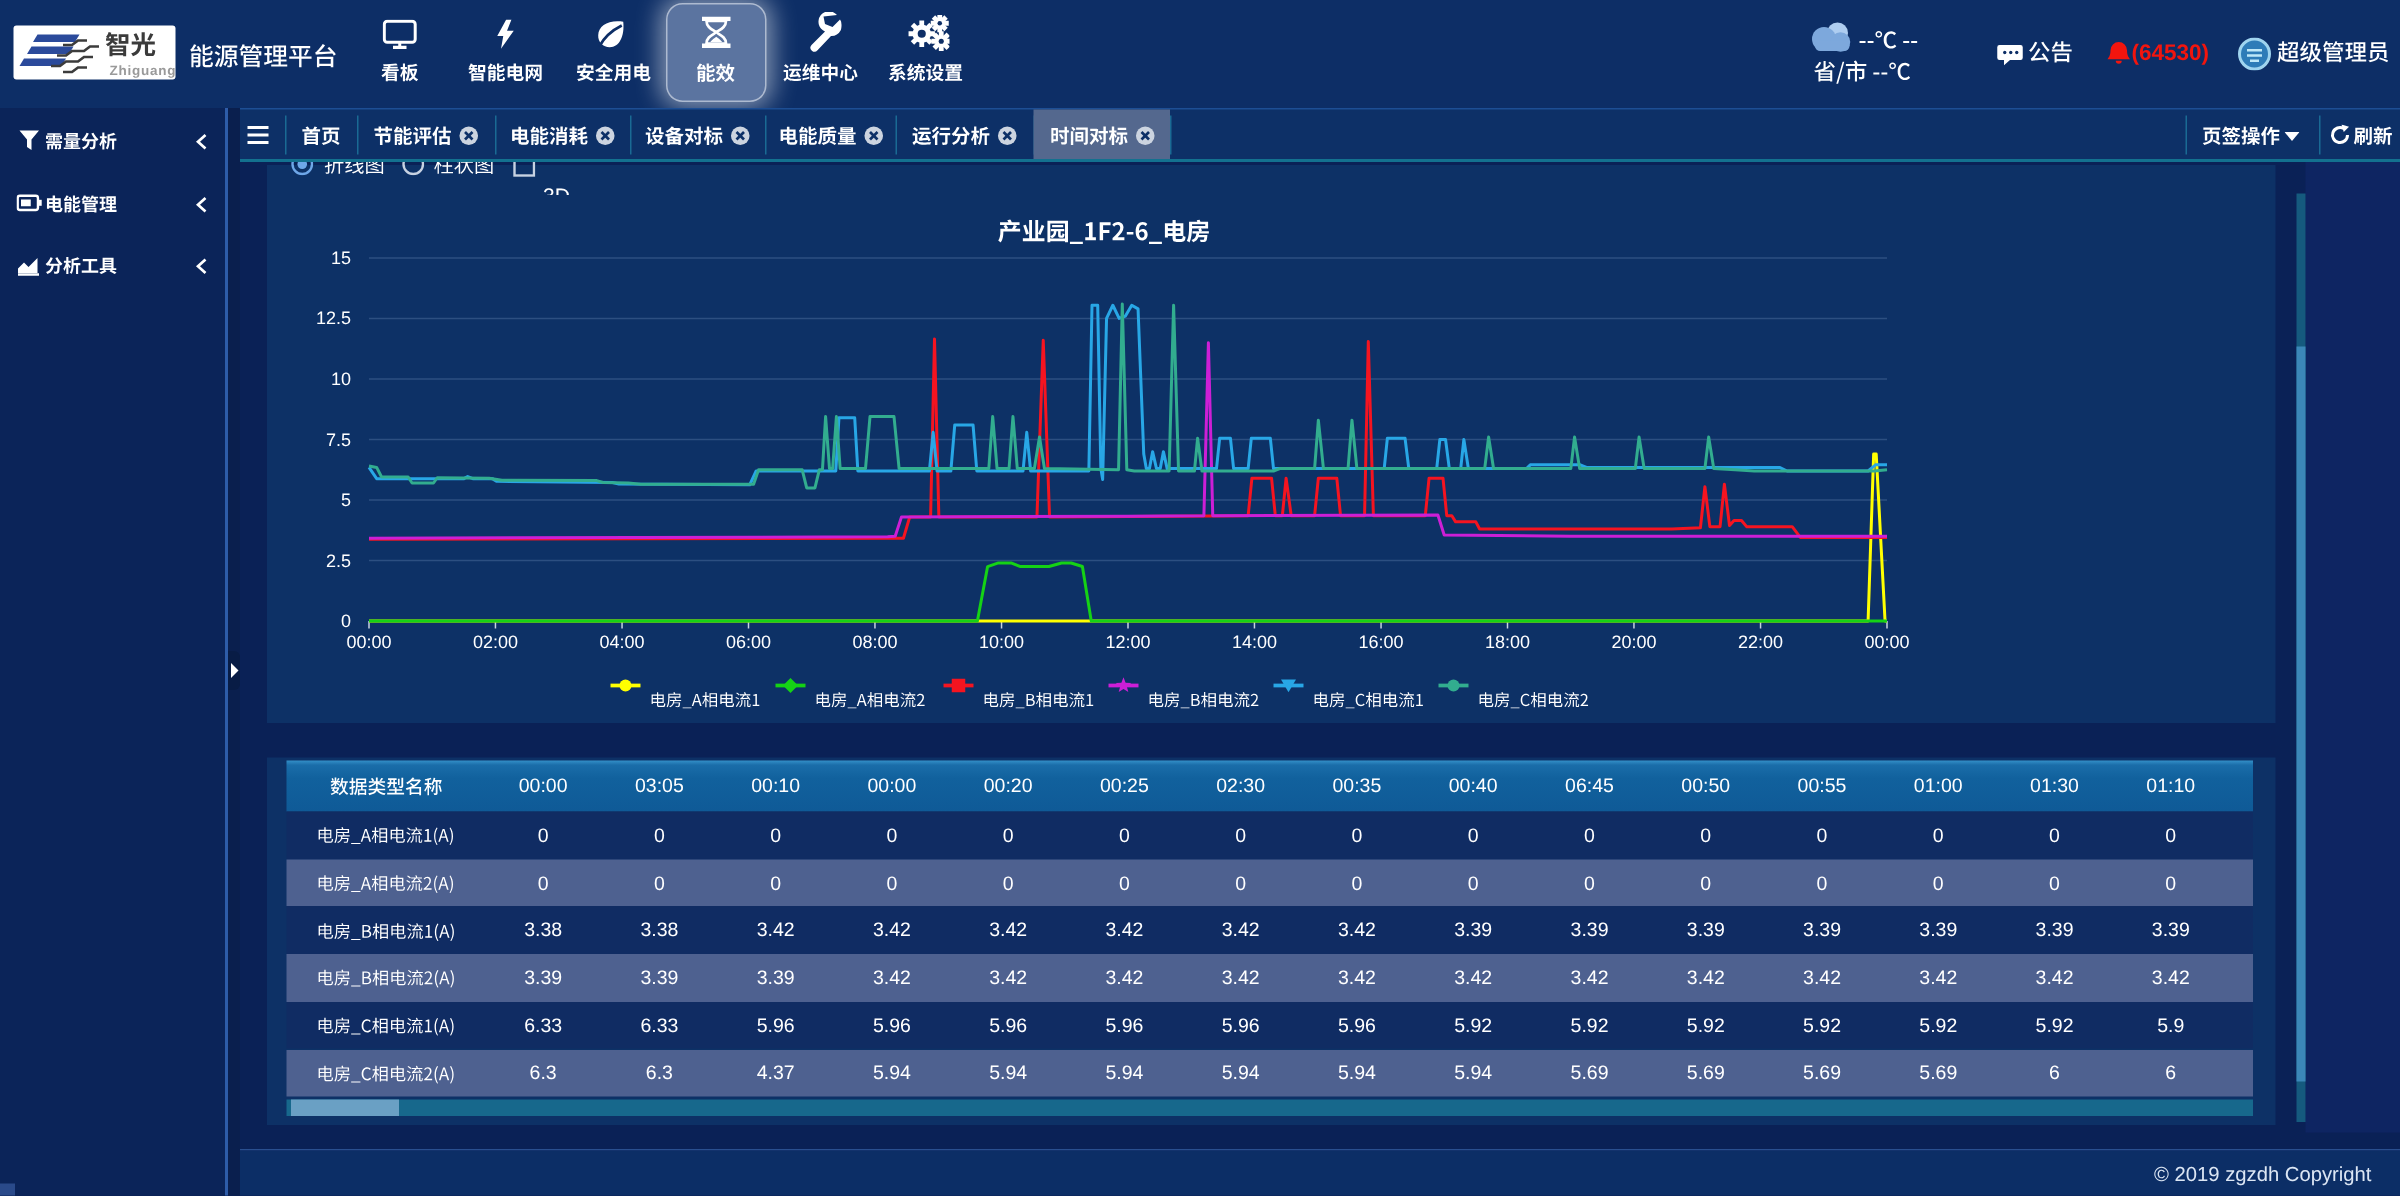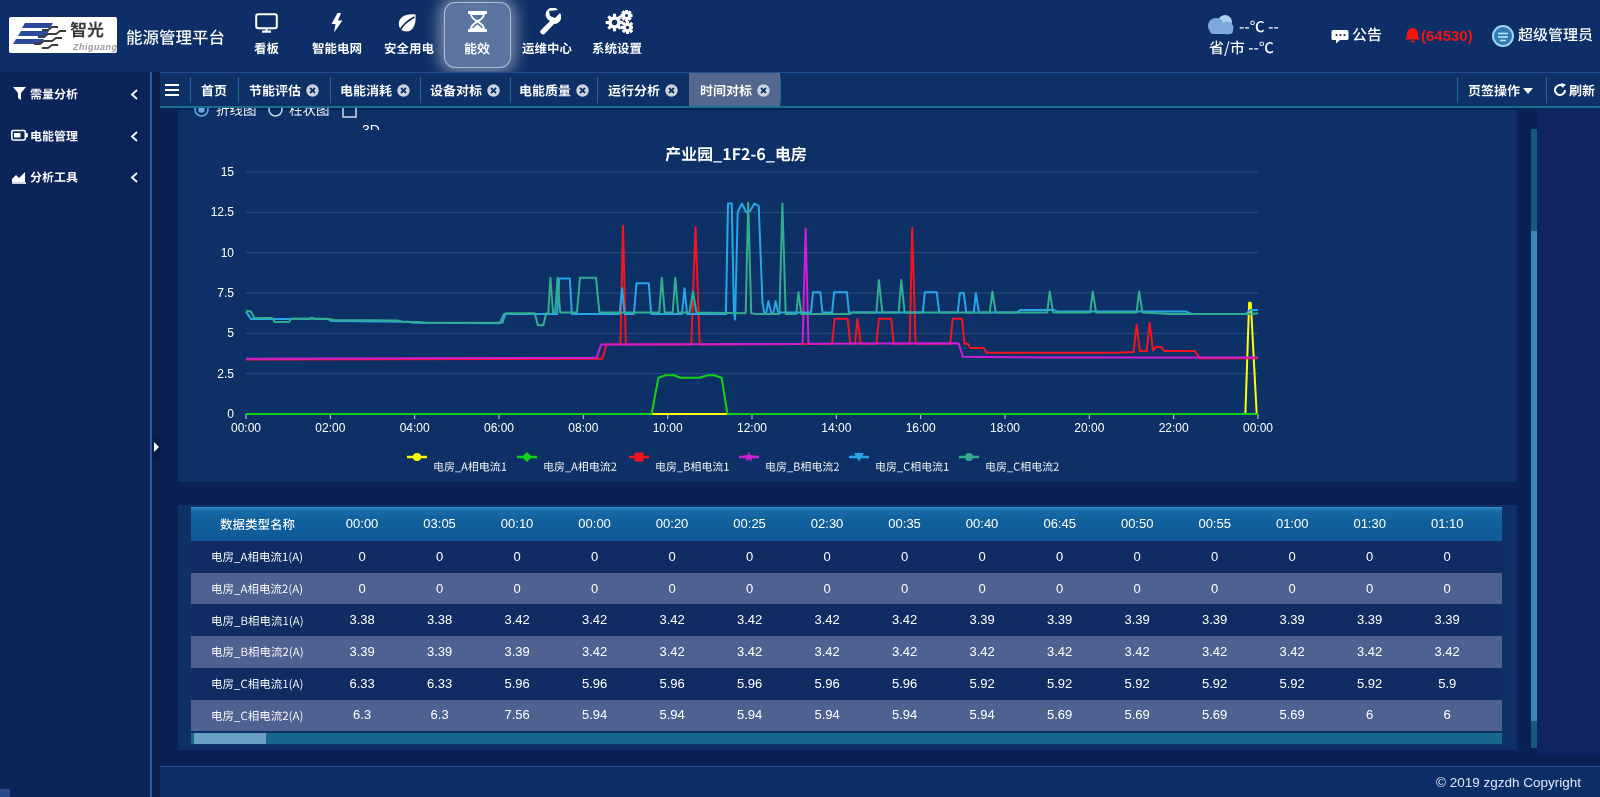--- a/index.html
+++ b/index.html
@@ -12,21 +12,21 @@
     <g stroke="#3c3c3c" stroke-width="1.8" fill="none">
       <path d="M30,10 L36,10 L40,7 L46,7"></path>
       <path d="M26,17 L32,17 L36,14 L42,14 M40,14 L44,14 L48,11 L54,11"></path>
       <path d="M22,24 L28,24 L32,21 L38,21 M36,21 L40,21 L44,18 L50,18"></path>
       <path d="M30,28 L36,28 L40,25 L46,25"></path>
     </g>
   </svg>
 <svg style="position:absolute;left:70.0px;top:21.0px;overflow:visible" width="36.0" height="22.1">
     <path fill="#3b3b3b" d="M11 3.6H13.6V6.4H11ZM9.1 1.8V8.2H15.6V1.8ZM5 13.3H12.1V14.3H5ZM5 11.8V10.9H12.1V11.8ZM3 9.3V16.5H5V15.9H12.1V16.5H14.1V9.3ZM4 3.4V4.1L4 4.5H2.3C2.6 4.2 2.9 3.8 3.1 3.4ZM2.4 0.4C2.1 1.7 1.4 2.9 0.6 3.7C0.9 3.9 1.5 4.2 1.9 4.5H0.7V6.1H3.6C3.1 6.9 2.2 7.8 0.5 8.4C1 8.8 1.5 9.4 1.8 9.8C3.3 9.1 4.3 8.2 4.9 7.3C5.7 7.9 6.6 8.6 7.1 9L8.6 7.7C8.1 7.4 6.4 6.4 5.7 6.1H8.5V4.5H5.9L5.9 4.1V3.4H8.1V1.8H3.9C4 1.5 4.1 1.1 4.2 0.8ZM19.1 1.9C19.8 3.3 20.6 5 20.8 6.2L22.8 5.4C22.5 4.2 21.7 2.5 20.9 1.2ZM30.1 1.1C29.6 2.5 28.8 4.2 28.1 5.4L29.9 6.1C30.6 5 31.5 3.4 32.2 1.9ZM24.4 0.5V6.7H17.8V8.7H22C21.8 11.5 21.3 13.5 17.4 14.7C17.9 15.1 18.4 16 18.6 16.5C23.1 15 23.9 12.3 24.2 8.7H26.6V13.8C26.6 15.8 27.1 16.4 29 16.4C29.4 16.4 30.7 16.4 31.1 16.4C32.7 16.4 33.3 15.6 33.5 12.6C32.9 12.5 32 12.2 31.6 11.8C31.5 14.1 31.4 14.5 30.9 14.5C30.6 14.5 29.6 14.5 29.3 14.5C28.8 14.5 28.7 14.4 28.7 13.8V8.7H33.2V6.7H26.5V0.5Z"></path>
   </svg>
-<div style="position:absolute;left:73px;top:41.5px;font-family:'Liberation Sans', sans-serif;font-size:9px;color:#9a9a9a;font-weight:700;white-space:nowrap;letter-spacing:0.5px;font-style:italic;">Zhiguang</div>
+<div style="position:absolute;left:73px;top:41.5px;font-family:'Liberation Sans', sans-serif;font-size:9px;color:#9a9a9a;font-weight:700;white-space:nowrap;letter-spacing:0.5px;">Zhiguang</div>
 <svg style="position:absolute;left:126.0px;top:29.0px;overflow:visible" width="101.0" height="21.4">
     <path fill="#fff" d="M6.1 7.8V9H3V7.8ZM1.6 6.5V15.9H3V12.6H6.1V14.2C6.1 14.4 6 14.5 5.8 14.5C5.6 14.5 4.9 14.5 4.2 14.5C4.4 14.8 4.7 15.5 4.7 15.9C5.7 15.9 6.5 15.8 7 15.6C7.5 15.4 7.6 15 7.6 14.2V6.5ZM3 10.2H6.1V11.4H3ZM14.1 1.7C13.2 2.2 11.9 2.8 10.6 3.3V0.6H9.1V5.9C9.1 7.4 9.5 7.9 11.2 7.9C11.6 7.9 13.4 7.9 13.8 7.9C15.2 7.9 15.7 7.3 15.8 5.3C15.4 5.2 14.8 4.9 14.5 4.7C14.4 6.3 14.3 6.5 13.7 6.5C13.3 6.5 11.7 6.5 11.4 6.5C10.7 6.5 10.6 6.4 10.6 5.9V4.5C12.1 4.1 13.8 3.5 15.1 2.9ZM14.2 9.1C13.4 9.7 12 10.3 10.6 10.8V8.3H9.1V13.7C9.1 15.3 9.5 15.8 11.3 15.8C11.6 15.8 13.5 15.8 13.9 15.8C15.4 15.8 15.8 15.2 16 12.9C15.6 12.8 14.9 12.6 14.6 12.3C14.5 14.1 14.4 14.4 13.8 14.4C13.3 14.4 11.8 14.4 11.5 14.4C10.8 14.4 10.6 14.3 10.6 13.7V12.1C12.2 11.6 14 11 15.3 10.3ZM1.4 5.5C1.8 5.4 2.4 5.3 6.7 4.9C6.8 5.2 6.9 5.5 7 5.8L8.4 5.2C8.1 4.2 7.2 2.7 6.4 1.6L5.1 2.1C5.4 2.6 5.8 3.2 6.1 3.8L3 4C3.7 3.1 4.4 2 4.9 1L3.3 0.5C2.8 1.8 1.9 3.1 1.7 3.4C1.4 3.7 1.1 4 0.9 4C1.1 4.5 1.3 5.2 1.4 5.5ZM25.7 8H30.2V9.2H25.7ZM25.7 5.7H30.2V6.9H25.7ZM24.8 11.2C24.3 12.2 23.6 13.4 22.9 14.2C23.3 14.4 23.9 14.7 24.2 15C24.8 14.1 25.6 12.8 26.2 11.5ZM29.5 11.5C30.1 12.6 30.8 14 31.1 14.8L32.6 14.2C32.2 13.4 31.4 12 30.8 11ZM17.9 1.8C18.7 2.4 20 3.2 20.6 3.7L21.5 2.4C20.9 2 19.6 1.2 18.8 0.8ZM17 6.3C18 6.8 19.2 7.6 19.8 8L20.7 6.8C20.1 6.3 18.8 5.6 18 5.2ZM17.3 14.8 18.7 15.7C19.5 14.1 20.4 12.1 21 10.3L19.8 9.5C19 11.4 18.1 13.5 17.3 14.8ZM22 1.4V6C22 8.7 21.8 12.4 20 15C20.4 15.2 21 15.6 21.3 15.9C23.3 13.1 23.5 8.9 23.5 6V2.8H32.2V1.4ZM27.2 2.9C27.1 3.4 26.9 4 26.7 4.5H24.3V10.4H27.2V14.3C27.2 14.5 27.1 14.6 26.9 14.6C26.7 14.6 26 14.6 25.3 14.6C25.5 14.9 25.6 15.5 25.7 15.9C26.8 15.9 27.5 15.9 28 15.7C28.5 15.5 28.6 15.1 28.6 14.4V10.4H31.7V4.5H28.2L28.9 3.3ZM36.4 7.3V15.9H38V15.4H45.5V15.9H47.1V11.7H38V10.8H46.2V7.3ZM45.5 14.2H38V12.9H45.5ZM40.1 4.2C40.3 4.5 40.5 4.9 40.6 5.2H34.5V8H36V6.4H46.6V8H48.2V5.2H42.2C42 4.8 41.8 4.3 41.5 3.9ZM38 8.4H44.6V9.6H38ZM35.7 0.5C35.3 1.9 34.5 3.3 33.6 4.2C34 4.4 34.6 4.8 34.9 4.9C35.4 4.4 35.9 3.7 36.3 3H37.2C37.6 3.6 38 4.3 38.1 4.8L39.5 4.3C39.3 4 39 3.4 38.7 3H41.1V1.9H36.8C37 1.5 37.1 1.2 37.2 0.8ZM42.7 0.5C42.4 1.7 41.9 2.9 41.1 3.6C41.5 3.8 42.1 4.2 42.4 4.4C42.7 4 43 3.5 43.3 3H44.3C44.8 3.6 45.3 4.4 45.5 4.8L46.8 4.3C46.6 3.9 46.3 3.4 45.9 3H48.6V1.9H43.9C44 1.5 44.2 1.2 44.3 0.8ZM57.6 5.7H59.8V7.5H57.6ZM61.1 5.7H63.3V7.5H61.1ZM57.6 2.7H59.8V4.5H57.6ZM61.1 2.7H63.3V4.5H61.1ZM54.8 14V15.4H65.5V14H61.2V12H65V10.6H61.2V8.9H64.7V1.3H56.2V8.9H59.7V10.6H56.1V12H59.7V14ZM50 12.7 50.4 14.3C51.9 13.8 53.8 13.1 55.6 12.5L55.4 11L53.6 11.6V7.8H55.2V6.4H53.6V3.1H55.5V1.6H50.2V3.1H52.1V6.4H50.3V7.8H52.1V12.1C51.3 12.3 50.6 12.5 50 12.7ZM68.8 4.3C69.4 5.5 69.9 7 70.2 8L71.7 7.5C71.4 6.5 70.8 5 70.2 3.9ZM78.3 3.8C77.9 5 77.2 6.6 76.6 7.6L78 8C78.6 7 79.3 5.6 79.9 4.3ZM66.8 8.7V10.2H73.4V15.9H75V10.2H81.7V8.7H75V3.2H80.8V1.7H67.7V3.2H73.4V8.7ZM85.3 8.8V15.9H86.9V15H94.5V15.9H96.2V8.8ZM86.9 13.5V10.3H94.5V13.5ZM84.6 7.5C85.3 7.3 86.4 7.2 95.6 6.7C96 7.2 96.3 7.7 96.5 8.1L97.9 7.1C97 5.8 95.1 3.7 93.5 2.3L92.3 3.1C93 3.8 93.8 4.6 94.5 5.4L86.7 5.7C88.1 4.4 89.5 2.8 90.7 1.1L89.1 0.4C87.9 2.5 86 4.5 85.4 5C84.9 5.6 84.5 5.9 84.1 6C84.3 6.4 84.5 7.2 84.6 7.5Z"></path>
   </svg>
 <div style="position:absolute;left:444px;top:2px;width:67px;height:66px;background:#5b74a0;border:1.5px solid rgba(255,255,255,.5);border-radius:11px;box-shadow:0 0 16px 4px rgba(255,255,255,.5);"></div>
 <svg style="position:absolute;left:253.5px;top:42.0px;overflow:visible" width="27.0" height="16.2">
     <path fill="#fff" d="M4.6 8.5H9.1V9.1H4.6ZM4.6 7.6V7H9.1V7.6ZM4.6 10H9.1V10.6H4.6ZM10.2 0.4C8.1 0.8 4.5 0.9 1.4 0.9C1.6 1.2 1.7 1.7 1.7 2C2.7 2 3.7 2 4.8 2L4.6 2.5H1.6V3.7H4.2L4 4.2H0.7V5.4H3.4C2.6 6.6 1.6 7.6 0.3 8.3C0.6 8.6 1 9.2 1.2 9.5C2 9.1 2.6 8.6 3.2 8V12.2H4.6V11.7H9.1V12.2H10.6V5.9H4.8L5.1 5.4H11.8V4.2H5.6L5.8 3.7H11.1V2.5H6.2L6.4 1.9C8.1 1.8 9.8 1.7 11.1 1.5ZM14.6 0.4V2.7H13.1V4.1H14.5C14.2 5.6 13.5 7.4 12.8 8.3C13 8.7 13.3 9.4 13.4 9.8C13.8 9.2 14.3 8.2 14.6 7V12.1H16V6.2C16.2 6.7 16.5 7.3 16.6 7.7L17.5 6.6C17.3 6.2 16.3 4.7 16 4.3V4.1H17.3V2.7H16V0.4ZM19.2 5.2C19.5 6.7 20 8 20.6 9.1C19.9 9.9 19.1 10.5 18.2 10.9C18.9 9.1 19.2 6.9 19.2 5.2ZM23.4 0.5C22.1 1 19.8 1.3 17.8 1.3V4.3C17.8 6.3 17.6 9.3 16.2 11.3C16.6 11.5 17.2 11.9 17.5 12.2C17.7 11.8 18 11.4 18.2 10.9C18.5 11.2 18.9 11.8 19.1 12.1C20 11.7 20.8 11.1 21.5 10.4C22.1 11.1 22.8 11.7 23.8 12.2C24 11.8 24.4 11.2 24.8 10.9C23.8 10.5 23 9.9 22.4 9.2C23.2 7.8 23.8 6.2 24.1 4.1L23.2 3.8L22.9 3.8H19.2V2.6C21.1 2.5 23 2.2 24.4 1.7ZM22.5 5.2C22.2 6.2 21.9 7 21.5 7.8C21.1 7 20.8 6.1 20.6 5.2Z"></path>
   </svg>
 <svg style="position:absolute;left:312.0px;top:42.0px;overflow:visible" width="52.0" height="16.2">
     <path fill="#fff" d="M8.1 2.6H10V4.7H8.1ZM6.7 1.3V6.1H11.5V1.3ZM3.7 9.8H8.9V10.5H3.7ZM3.7 8.7V8H8.9V8.7ZM2.2 6.8V12.1H3.7V11.7H8.9V12.1H10.4V6.8ZM2.9 2.5V3L2.9 3.3H1.7C1.9 3.1 2.1 2.8 2.3 2.5ZM1.8 0.3C1.5 1.2 1.1 2.2 0.4 2.8C0.7 2.9 1.1 3.1 1.4 3.3H0.5V4.5H2.6C2.3 5.1 1.7 5.7 0.4 6.2C0.7 6.5 1.1 6.9 1.3 7.2C2.5 6.7 3.2 6 3.6 5.4C4.2 5.8 4.9 6.3 5.2 6.6L6.3 5.7C6 5.4 4.7 4.7 4.2 4.5H6.3V3.3H4.3L4.4 3V2.5H6V1.3H2.9C3 1.1 3.1 0.8 3.1 0.6ZM16.9 6.1V6.8H15V6.1ZM13.6 4.9V12.1H15V9.7H16.9V10.6C16.9 10.7 16.8 10.8 16.7 10.8C16.5 10.8 16 10.8 15.6 10.8C15.8 11.1 16 11.7 16.1 12.1C16.8 12.1 17.4 12.1 17.8 11.8C18.2 11.6 18.4 11.2 18.4 10.6V4.9ZM15 7.9H16.9V8.6H15ZM23.1 1.2C22.5 1.5 21.7 1.9 20.8 2.2V0.4H19.3V4.2C19.3 5.6 19.7 6 21.1 6C21.5 6 22.6 6 22.9 6C24 6 24.4 5.5 24.6 3.9C24.2 3.8 23.6 3.6 23.3 3.4C23.2 4.5 23.1 4.7 22.7 4.7C22.5 4.7 21.6 4.7 21.4 4.7C20.9 4.7 20.8 4.6 20.8 4.2V3.4C21.9 3.1 23.1 2.7 24.1 2.2ZM23.2 6.8C22.6 7.2 21.7 7.6 20.8 8V6.3H19.4V10.2C19.4 11.6 19.7 12 21.2 12C21.5 12 22.6 12 23 12C24.1 12 24.6 11.5 24.7 9.8C24.3 9.7 23.7 9.4 23.4 9.2C23.3 10.5 23.2 10.7 22.8 10.7C22.6 10.7 21.6 10.7 21.4 10.7C20.9 10.7 20.8 10.7 20.8 10.2V9.2C22 8.9 23.2 8.4 24.2 7.9ZM13.6 4.3C13.9 4.2 14.4 4.1 17.4 3.8C17.5 4 17.6 4.3 17.6 4.4L19 3.9C18.8 3.1 18.2 2 17.6 1.1L16.3 1.6C16.5 1.9 16.7 2.3 16.9 2.7L15.1 2.8C15.6 2.2 16.1 1.5 16.4 0.8L14.8 0.3C14.5 1.3 13.9 2.2 13.7 2.4C13.5 2.7 13.3 2.8 13.1 2.9C13.3 3.3 13.5 4 13.6 4.3ZM30.4 6.2V7.4H27.9V6.2ZM32 6.2H34.4V7.4H32ZM30.4 4.9H27.9V3.6H30.4ZM32 4.9V3.6H34.4V4.9ZM26.4 2.2V9.6H27.9V8.9H30.4V9.5C30.4 11.5 30.9 12 32.6 12C33 12 34.6 12 35 12C36.5 12 37 11.2 37.2 9.3C36.8 9.2 36.3 9 36 8.8V2.2H32V0.4H30.4V2.2ZM35.7 8.9C35.6 10.1 35.4 10.5 34.8 10.5C34.5 10.5 33.1 10.5 32.8 10.5C32.1 10.5 32 10.3 32 9.6V8.9ZM41.5 6.7C41.1 7.8 40.6 8.8 40 9.6V4.9C40.5 5.5 41 6.1 41.5 6.7ZM38.5 1.1V12.1H40V10C40.3 10.2 40.7 10.5 40.8 10.6C41.5 9.9 42 9 42.4 8C42.7 8.4 43 8.7 43.1 9L44 8C43.8 7.5 43.4 7 42.9 6.5C43.2 5.5 43.4 4.4 43.6 3.2L42.2 3C42.1 3.8 42 4.5 41.9 5.2C41.5 4.8 41.1 4.3 40.7 3.9L40 4.6V2.5H47.6V10.3C47.6 10.5 47.5 10.6 47.2 10.6C47 10.6 46 10.6 45.2 10.6C45.5 11 45.7 11.7 45.8 12.1C47 12.1 47.8 12.1 48.3 11.8C48.9 11.6 49.1 11.2 49.1 10.3V1.1ZM43.4 4.8C43.9 5.3 44.5 6 44.9 6.7C44.5 8 43.9 9.2 43 9.9C43.4 10.1 43.9 10.6 44.2 10.8C44.9 10 45.4 9.1 45.9 8C46.1 8.5 46.4 8.9 46.6 9.3L47.5 8.4C47.3 7.8 46.9 7.2 46.4 6.5C46.6 5.5 46.9 4.4 47 3.2L45.7 3C45.6 3.8 45.5 4.5 45.3 5.1C45 4.7 44.6 4.3 44.3 3.9Z"></path>
   </svg>
@@ -481,21 +481,21 @@
 <div style="position:absolute;left:1214.7px;top:675.7px;transform:translateX(-50%);font-family:&quot;Liberation Sans&quot;, sans-serif;font-size:13px;color:#fff;">5.92</div>
 <div style="position:absolute;left:1292.2px;top:675.7px;transform:translateX(-50%);font-family:&quot;Liberation Sans&quot;, sans-serif;font-size:13px;color:#fff;">5.92</div>
 <div style="position:absolute;left:1369.7px;top:675.7px;transform:translateX(-50%);font-family:&quot;Liberation Sans&quot;, sans-serif;font-size:13px;color:#fff;">5.92</div>
 <div style="position:absolute;left:1447.2px;top:675.7px;transform:translateX(-50%);font-family:&quot;Liberation Sans&quot;, sans-serif;font-size:13px;color:#fff;">5.9</div>
 <div style="position:absolute;left:191.0px;top:699.5px;width:1310.9px;height:31.7px;background:#4e6190;"></div>
 <svg style="position:absolute;left:211.0px;top:709.6px;overflow:visible" width="94.4" height="15.0">
     <path fill="#fff" d="M5.2 5.4V7.1H2.3V5.4ZM6.1 5.4H9.1V7.1H6.1ZM5.2 4.6H2.3V3H5.2ZM6.1 4.6V3H9.1V4.6ZM1.4 2.1V8.6H2.3V7.9H5.2V9.1C5.2 10.5 5.6 10.8 6.9 10.8C7.2 10.8 9.1 10.8 9.4 10.8C10.6 10.8 10.9 10.2 11.1 8.5C10.8 8.4 10.4 8.3 10.2 8.1C10.1 9.6 10 10 9.4 10C8.9 10 7.3 10 6.9 10C6.2 10 6.1 9.8 6.1 9.2V7.9H9.9V2.1H6.1V0.5H5.2V2.1ZM17.3 4.6C17.5 5 17.8 5.5 18 5.9H14.3V6.6H16.5C16.3 8.3 15.8 9.7 13.8 10.4C13.9 10.5 14.2 10.8 14.3 11C15.8 10.4 16.6 9.5 17 8.3H20.4C20.3 9.5 20.2 10 20 10.1C19.9 10.2 19.8 10.2 19.6 10.2C19.3 10.2 18.7 10.2 18.1 10.2C18.2 10.4 18.3 10.7 18.3 10.9C19 10.9 19.6 10.9 19.9 10.9C20.3 10.9 20.5 10.8 20.7 10.6C21 10.3 21.2 9.6 21.3 7.9C21.3 7.8 21.3 7.6 21.3 7.6H17.2C17.2 7.3 17.3 6.9 17.3 6.6H22.1V5.9H18.1L18.8 5.6C18.6 5.3 18.3 4.7 18 4.3ZM16.6 0.7C16.7 1 16.9 1.3 17 1.6H13.1V4.3C13.1 6.2 13 8.8 11.9 10.6C12.1 10.7 12.5 10.9 12.7 11C13.8 9.1 13.9 6.3 13.9 4.3V4.3H21.7V1.6H17.9C17.8 1.3 17.6 0.8 17.4 0.4ZM13.9 2.3H20.8V3.6H13.9ZM23.1 11.7H29.3V11H23.1ZM33.8 10.3C34.9 10.3 35.7 9.8 36.4 9.1L35.8 8.4C35.2 9 34.6 9.3 33.8 9.3C32.2 9.3 31.2 8 31.2 5.9C31.2 3.8 32.3 2.5 33.8 2.5C34.6 2.5 35.1 2.8 35.6 3.3L36.1 2.6C35.7 2 34.9 1.5 33.8 1.5C31.7 1.5 30.1 3.2 30.1 5.9C30.1 8.6 31.7 10.3 33.8 10.3ZM43 4.7H46.5V6.7H43ZM43 3.9V2H46.5V3.9ZM43 7.5H46.5V9.5H43ZM42.2 1.1V11H43V10.3H46.5V10.9H47.4V1.1ZM39.2 0.5V2.9H37.4V3.7H39.1C38.7 5.3 37.9 7.2 37.1 8.1C37.2 8.3 37.5 8.7 37.5 8.9C38.2 8.1 38.8 6.8 39.2 5.5V11H40.1V5.8C40.5 6.3 41 7 41.2 7.4L41.8 6.7C41.5 6.4 40.5 5.2 40.1 4.8V3.7H41.7V2.9H40.1V0.5ZM53.5 5.4V7.1H50.6V5.4ZM54.4 5.4H57.3V7.1H54.4ZM53.5 4.6H50.6V3H53.5ZM54.4 4.6V3H57.3V4.6ZM49.7 2.1V8.6H50.6V7.9H53.5V9.1C53.5 10.5 53.8 10.8 55.1 10.8C55.4 10.8 57.4 10.8 57.7 10.8C58.9 10.8 59.2 10.2 59.3 8.5C59.1 8.4 58.7 8.3 58.5 8.1C58.4 9.6 58.3 10 57.6 10C57.2 10 55.5 10 55.2 10C54.5 10 54.4 9.8 54.4 9.2V7.9H58.2V2.1H54.4V0.5H53.5V2.1ZM66.4 6V10.5H67.2V6ZM64.4 6V7.1C64.4 8.2 64.2 9.5 62.8 10.4C63 10.6 63.3 10.8 63.4 11C65 9.9 65.1 8.4 65.1 7.2V6ZM68.4 6V9.6C68.4 10.3 68.5 10.5 68.7 10.6C68.8 10.8 69.1 10.8 69.3 10.8C69.4 10.8 69.7 10.8 69.9 10.8C70.1 10.8 70.3 10.8 70.4 10.7C70.6 10.6 70.7 10.5 70.7 10.3C70.8 10.1 70.8 9.5 70.9 8.9C70.6 8.9 70.4 8.8 70.2 8.6C70.2 9.2 70.2 9.6 70.2 9.8C70.2 10 70.1 10.1 70.1 10.1C70 10.1 69.9 10.1 69.8 10.1C69.7 10.1 69.6 10.1 69.5 10.1C69.4 10.1 69.4 10.1 69.3 10.1C69.3 10 69.3 9.9 69.3 9.7V6ZM60.7 1.2C61.4 1.6 62.3 2.3 62.7 2.7L63.2 2C62.8 1.6 61.9 1 61.2 0.6ZM60.2 4.4C61 4.7 61.9 5.3 62.3 5.7L62.8 4.9C62.3 4.6 61.4 4 60.7 3.7ZM60.5 10.3 61.2 10.9C61.9 9.8 62.7 8.4 63.3 7.2L62.7 6.6C62 7.9 61.1 9.4 60.5 10.3ZM66.2 0.7C66.4 1 66.6 1.5 66.7 2H63.4V2.7H65.7C65.2 3.4 64.5 4.2 64.3 4.4C64.1 4.6 63.8 4.7 63.6 4.7C63.6 4.9 63.7 5.3 63.8 5.5C64.1 5.4 64.7 5.4 69.4 5C69.6 5.3 69.8 5.6 70 5.9L70.7 5.4C70.2 4.7 69.3 3.7 68.6 2.9L68 3.3C68.3 3.6 68.6 4 68.9 4.3L65.2 4.5C65.7 4 66.2 3.3 66.7 2.7H70.6V2H67.6C67.5 1.5 67.2 0.9 67 0.5ZM71.8 10.1H77.1V9.2H74.7C74.3 9.2 73.8 9.3 73.4 9.3C75.3 7.4 76.7 5.7 76.7 4C76.7 2.5 75.7 1.5 74.2 1.5C73.1 1.5 72.4 2 71.7 2.8L72.3 3.4C72.8 2.8 73.4 2.4 74.1 2.4C75.1 2.4 75.6 3.1 75.6 4.1C75.6 5.5 74.4 7.2 71.8 9.5ZM80.4 12.4 81 12.1C80.1 10.5 79.6 8.5 79.6 6.5C79.6 4.6 80.1 2.7 81 1L80.4 0.7C79.3 2.4 78.7 4.3 78.7 6.5C78.7 8.8 79.3 10.7 80.4 12.4ZM81.6 10.1H82.7L83.5 7.5H86.5L87.4 10.1H88.5L85.6 1.7H84.4ZM83.7 6.7 84.1 5.4C84.4 4.5 84.7 3.5 85 2.6H85C85.3 3.5 85.6 4.5 85.9 5.4L86.3 6.7ZM89.7 12.4C90.7 10.7 91.4 8.8 91.4 6.5C91.4 4.3 90.7 2.4 89.7 0.7L89 1C90 2.7 90.5 4.6 90.5 6.5C90.5 8.5 90 10.5 89 12.1Z"></path>
   </svg>
 <div style="position:absolute;left:362.1px;top:707.4px;transform:translateX(-50%);font-family:&quot;Liberation Sans&quot;, sans-serif;font-size:13px;color:#fff;">6.3</div>
 <div style="position:absolute;left:439.6px;top:707.4px;transform:translateX(-50%);font-family:&quot;Liberation Sans&quot;, sans-serif;font-size:13px;color:#fff;">6.3</div>
-<div style="position:absolute;left:517.1px;top:707.4px;transform:translateX(-50%);font-family:&quot;Liberation Sans&quot;, sans-serif;font-size:13px;color:#fff;">7.56</div>
+<div style="position:absolute;left:517.1px;top:707.4px;transform:translateX(-50%);font-family:&quot;Liberation Sans&quot;, sans-serif;font-size:13px;color:#fff;">4.37</div>
 <div style="position:absolute;left:594.6px;top:707.4px;transform:translateX(-50%);font-family:&quot;Liberation Sans&quot;, sans-serif;font-size:13px;color:#fff;">5.94</div>
 <div style="position:absolute;left:672.1px;top:707.4px;transform:translateX(-50%);font-family:&quot;Liberation Sans&quot;, sans-serif;font-size:13px;color:#fff;">5.94</div>
 <div style="position:absolute;left:749.6px;top:707.4px;transform:translateX(-50%);font-family:&quot;Liberation Sans&quot;, sans-serif;font-size:13px;color:#fff;">5.94</div>
 <div style="position:absolute;left:827.1px;top:707.4px;transform:translateX(-50%);font-family:&quot;Liberation Sans&quot;, sans-serif;font-size:13px;color:#fff;">5.94</div>
 <div style="position:absolute;left:904.6px;top:707.4px;transform:translateX(-50%);font-family:&quot;Liberation Sans&quot;, sans-serif;font-size:13px;color:#fff;">5.94</div>
 <div style="position:absolute;left:982.1px;top:707.4px;transform:translateX(-50%);font-family:&quot;Liberation Sans&quot;, sans-serif;font-size:13px;color:#fff;">5.94</div>
 <div style="position:absolute;left:1059.7px;top:707.4px;transform:translateX(-50%);font-family:&quot;Liberation Sans&quot;, sans-serif;font-size:13px;color:#fff;">5.69</div>
 <div style="position:absolute;left:1137.2px;top:707.4px;transform:translateX(-50%);font-family:&quot;Liberation Sans&quot;, sans-serif;font-size:13px;color:#fff;">5.69</div>
 <div style="position:absolute;left:1214.7px;top:707.4px;transform:translateX(-50%);font-family:&quot;Liberation Sans&quot;, sans-serif;font-size:13px;color:#fff;">5.69</div>
 <div style="position:absolute;left:1292.2px;top:707.4px;transform:translateX(-50%);font-family:&quot;Liberation Sans&quot;, sans-serif;font-size:13px;color:#fff;">5.69</div>

